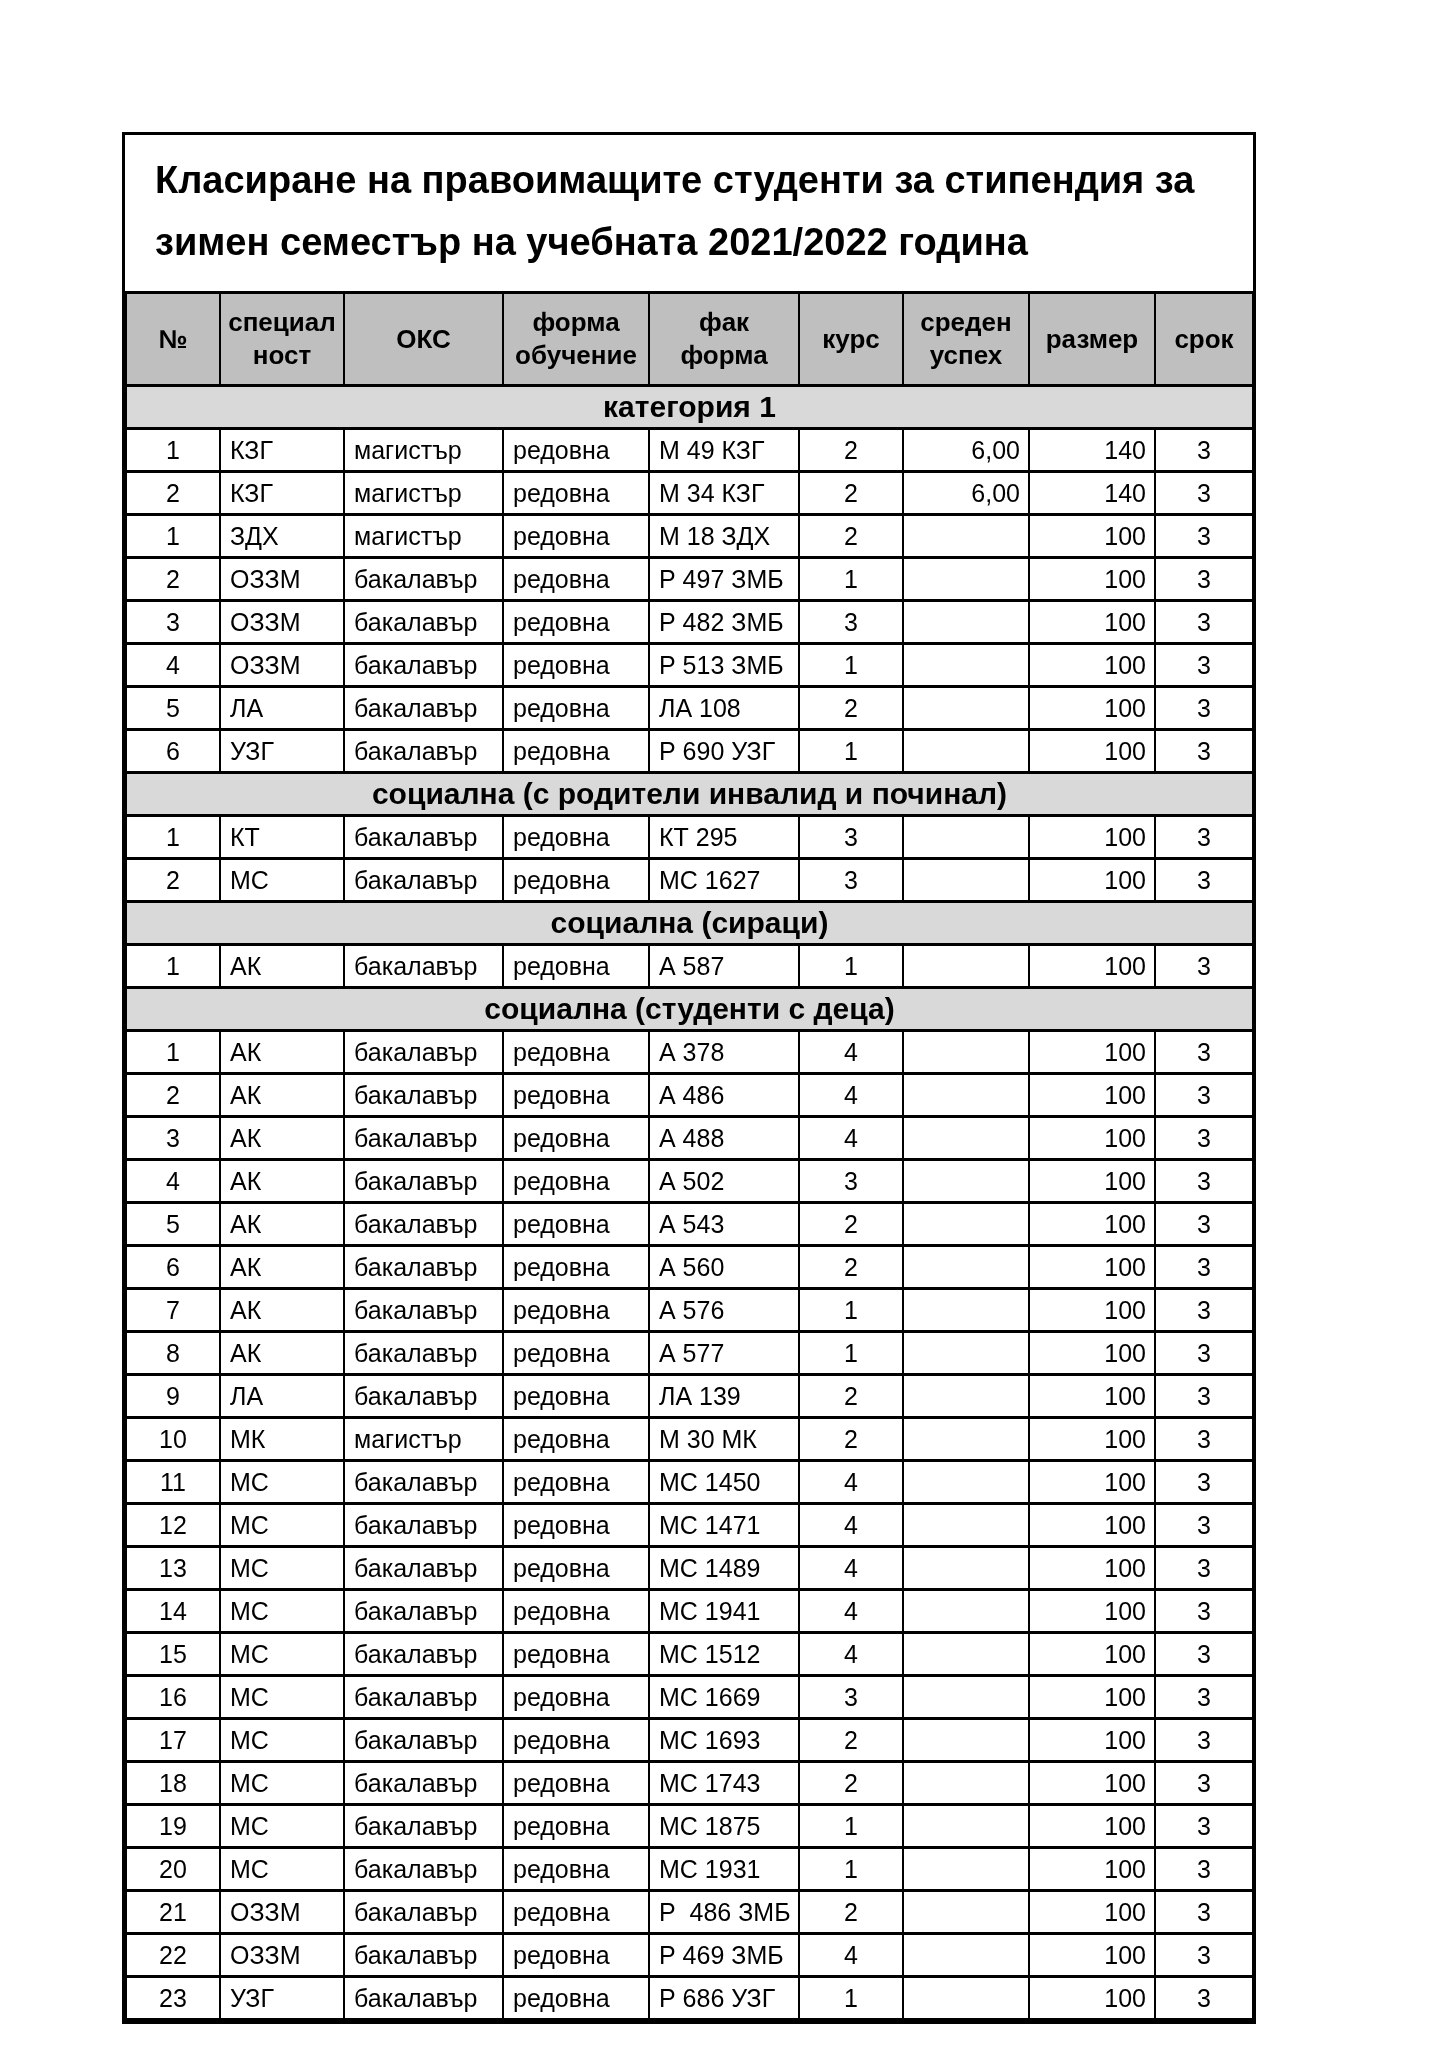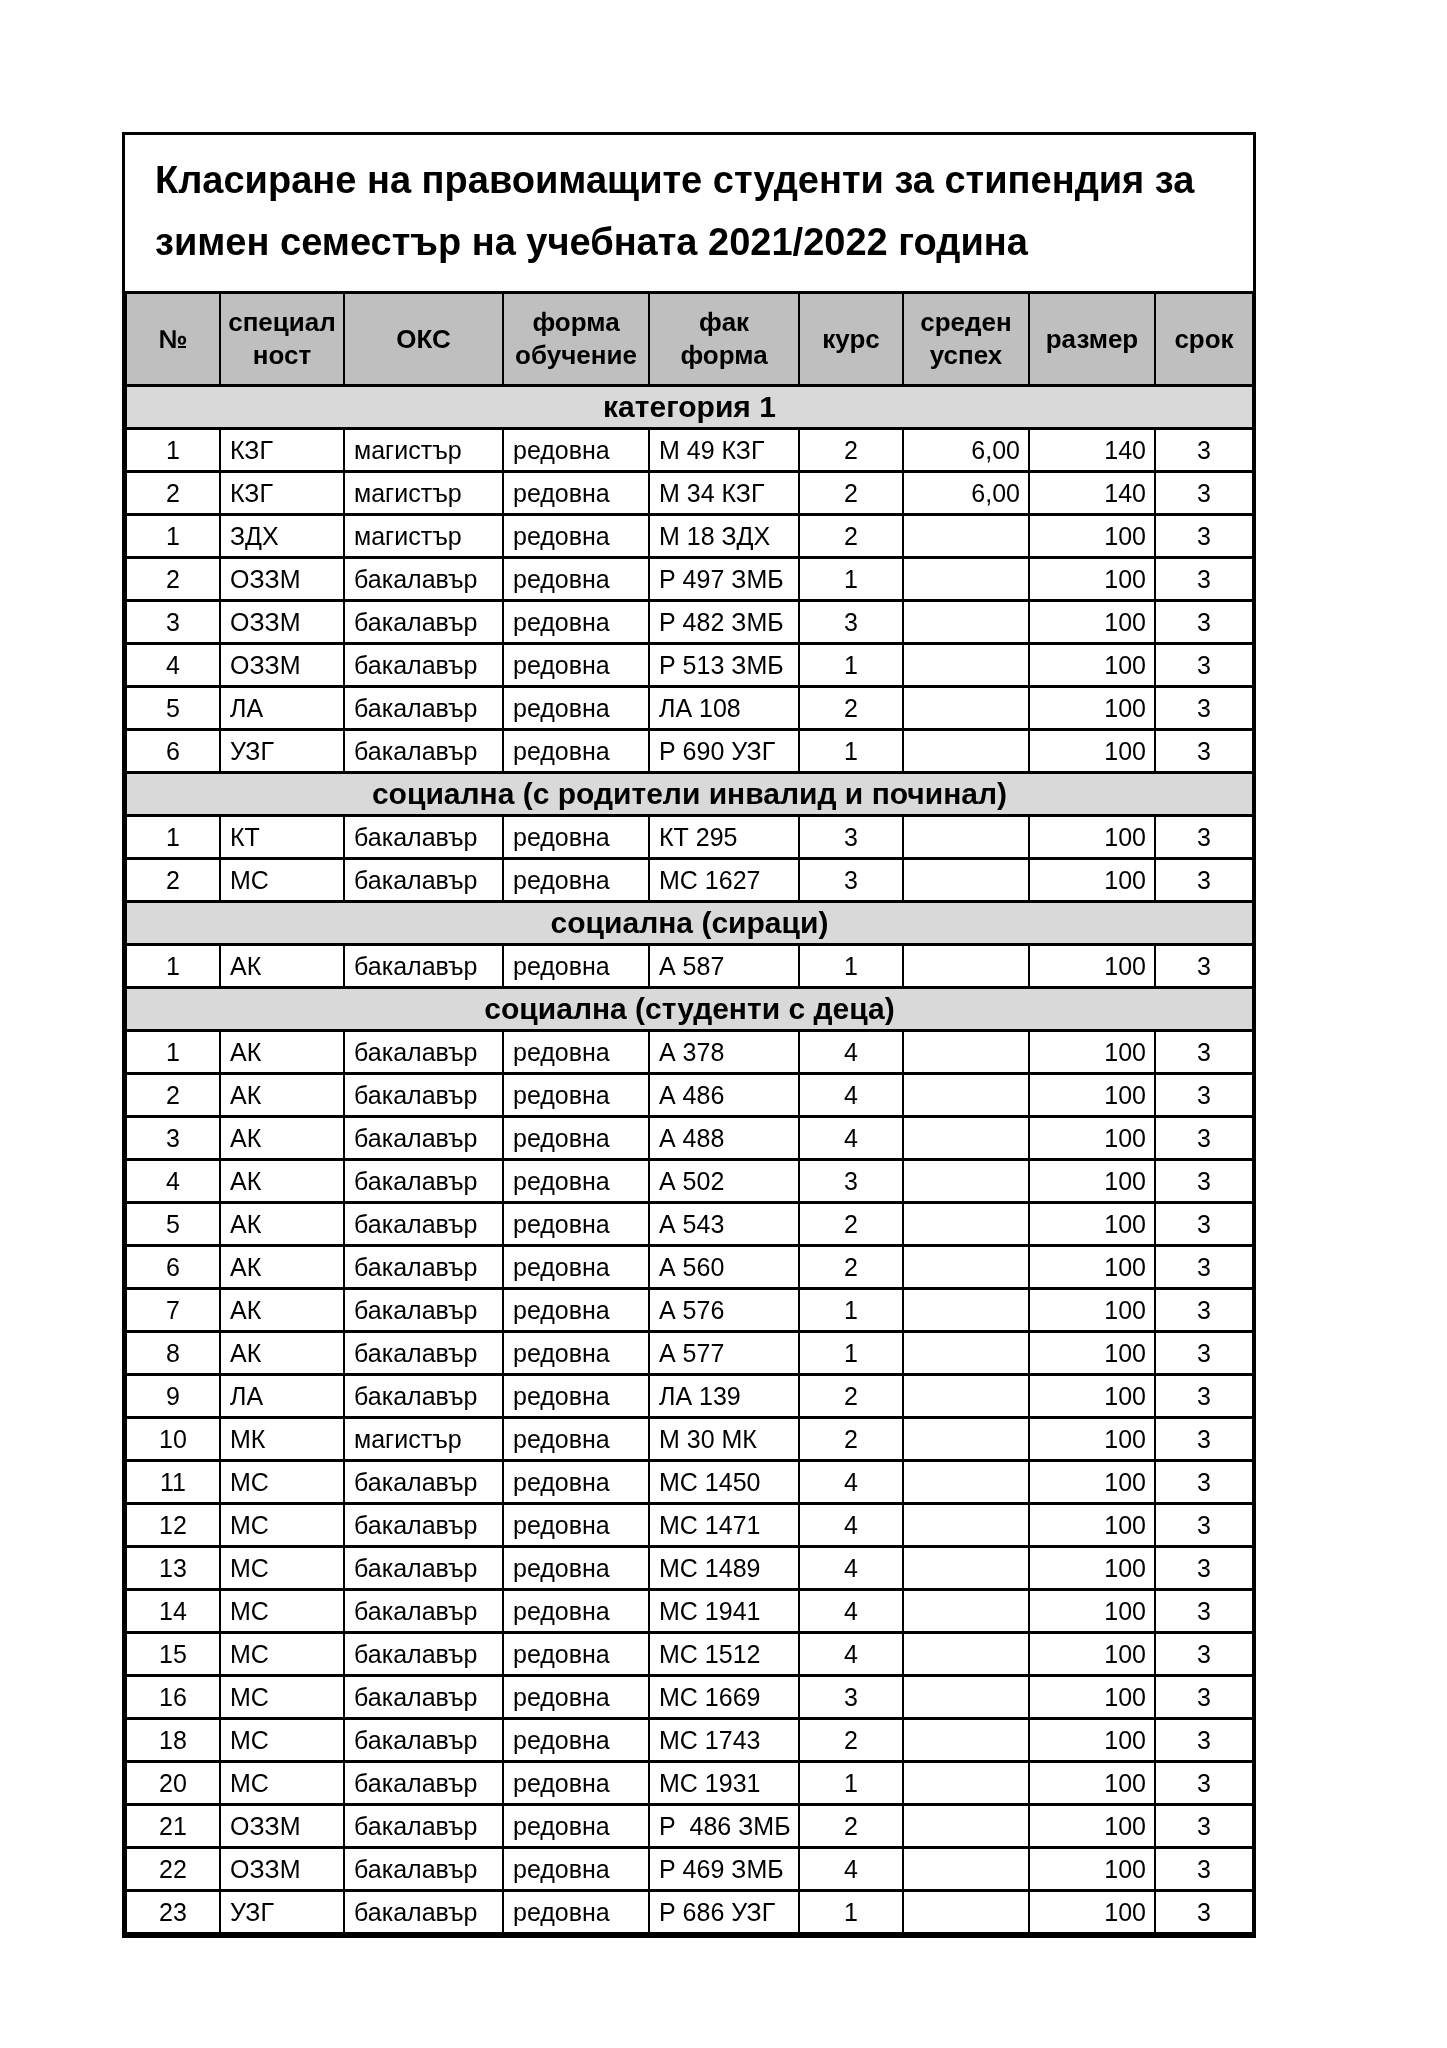--- a/index.html
+++ b/index.html
@@ -453,33 +453,55 @@
     <td>МС</td>
     <td>бакалавър</td>
     <td>редовна</td>
     <td>МС 1669</td>
     <td>3</td>
     <td></td>
     <td>100</td>
     <td>3</td>
   </tr>
 
+  <tr class="data-row">
+    <td>17</td>
+    <td>МС</td>
+    <td>бакалавър</td>
+    <td>редовна</td>
+    <td>МС 1693</td>
+    <td>2</td>
+    <td></td>
+    <td>100</td>
+    <td>3</td>
+  </tr>
 
   <tr class="data-row">
     <td>18</td>
     <td>МС</td>
     <td>бакалавър</td>
     <td>редовна</td>
     <td>МС 1743</td>
     <td>2</td>
     <td></td>
     <td>100</td>
     <td>3</td>
   </tr>
 
+  <tr class="data-row">
+    <td>19</td>
+    <td>МС</td>
+    <td>бакалавър</td>
+    <td>редовна</td>
+    <td>МС 1875</td>
+    <td>1</td>
+    <td></td>
+    <td>100</td>
+    <td>3</td>
+  </tr>
 
   <tr class="data-row">
     <td>20</td>
     <td>МС</td>
     <td>бакалавър</td>
     <td>редовна</td>
     <td>МС 1931</td>
     <td>1</td>
     <td></td>
     <td>100</td>

